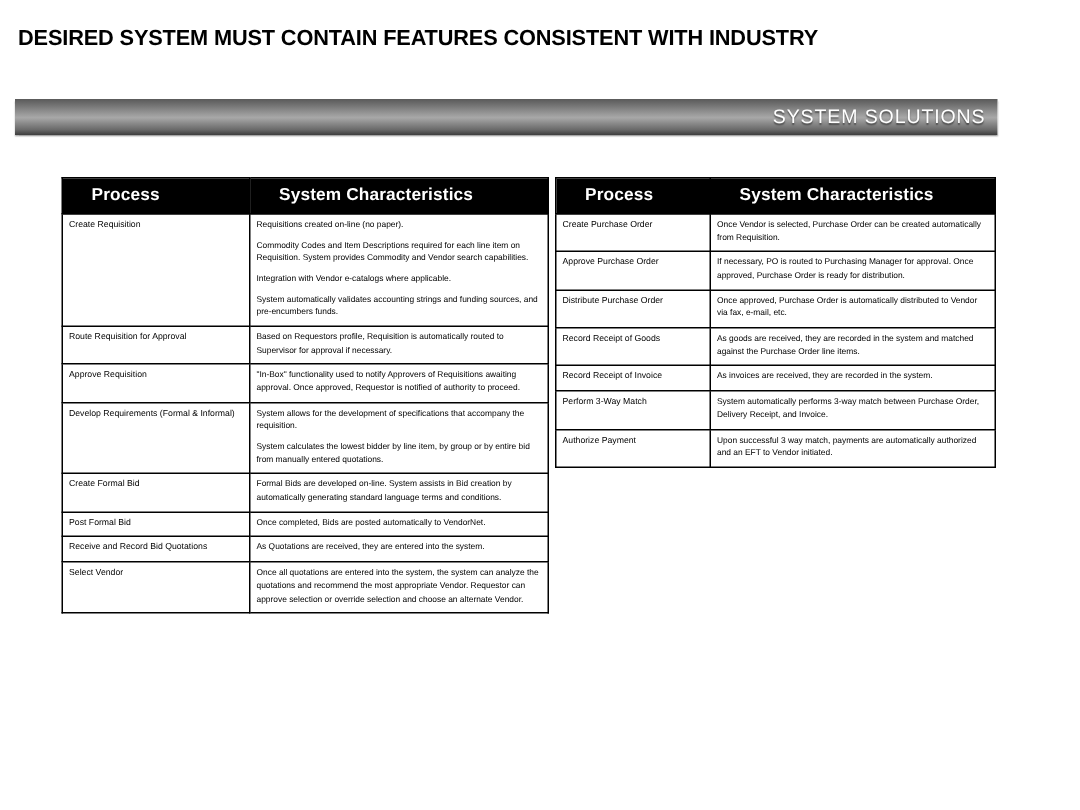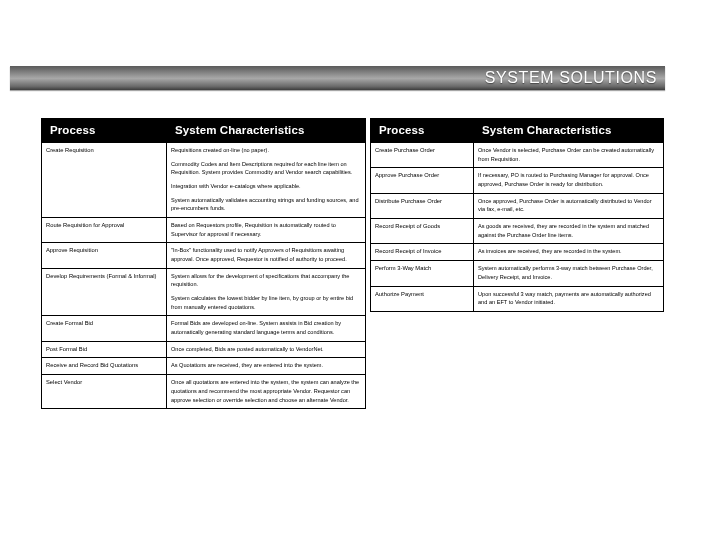--- a/index.html
+++ b/index.html
@@ -50,21 +50,21 @@
         #6a6a6a 85%,
         #3d3d3d 100%);
     box-shadow: 0 1px 1px rgba(0,0,0,0.35);
   }
   #banner-label {
     position: absolute;
     right: 8px;
     top: 0;
     height: 24px;
     line-height: 24px;
-    font-size: 16px;
+    font-size: 13px;
     font-weight: normal;
     letter-spacing: 0.6px;
     color: #ffffff;
     text-shadow: 0 1px 1px rgba(0,0,0,0.45);
     white-space: nowrap;
   }
 
   
   .proc-table {
     position: absolute;
@@ -75,21 +75,21 @@
   }
   #table-left  { left: 41px;  top: 118px; width: 324px; }
   #table-right { left: 370px; top: 118px; width: 293px; }
 
   .proc-table th {
     background: #000000;
     color: #ffffff;
     font-size: 11.5px;
     font-weight: bold;
     text-align: left;
-    padding: 5px 6px 6px 8px;
+    padding: 5px 6px 6px 19px;
     border: 1px solid #000000;
     letter-spacing: 0.1px;
   }
   .proc-table td {
     vertical-align: top;
     font-size: 5.6px;
     line-height: 1.55;
     padding: 3px 4px 4px 4px;
     border: 1px solid #000000;
     color: #000000;
@@ -113,20 +113,21 @@
     left: 0;
     top: 495px;
     width: 720px;
     height: 40px;
   }
 </style>
 </head>
 <body>
 
 <div id="slide-title">
+  <span class="title-line">DESIRED SYSTEM MUST CONTAIN FEATURES CONSISTENT WITH INDUSTRY</span>
 </div>
 
 <div id="banner-bar">
   <span id="banner-label">SYSTEM SOLUTIONS</span>
 </div>
 
 <table class="proc-table" id="table-left">
   <colgroup>
       <col class="c1">
       <col class="c2">

